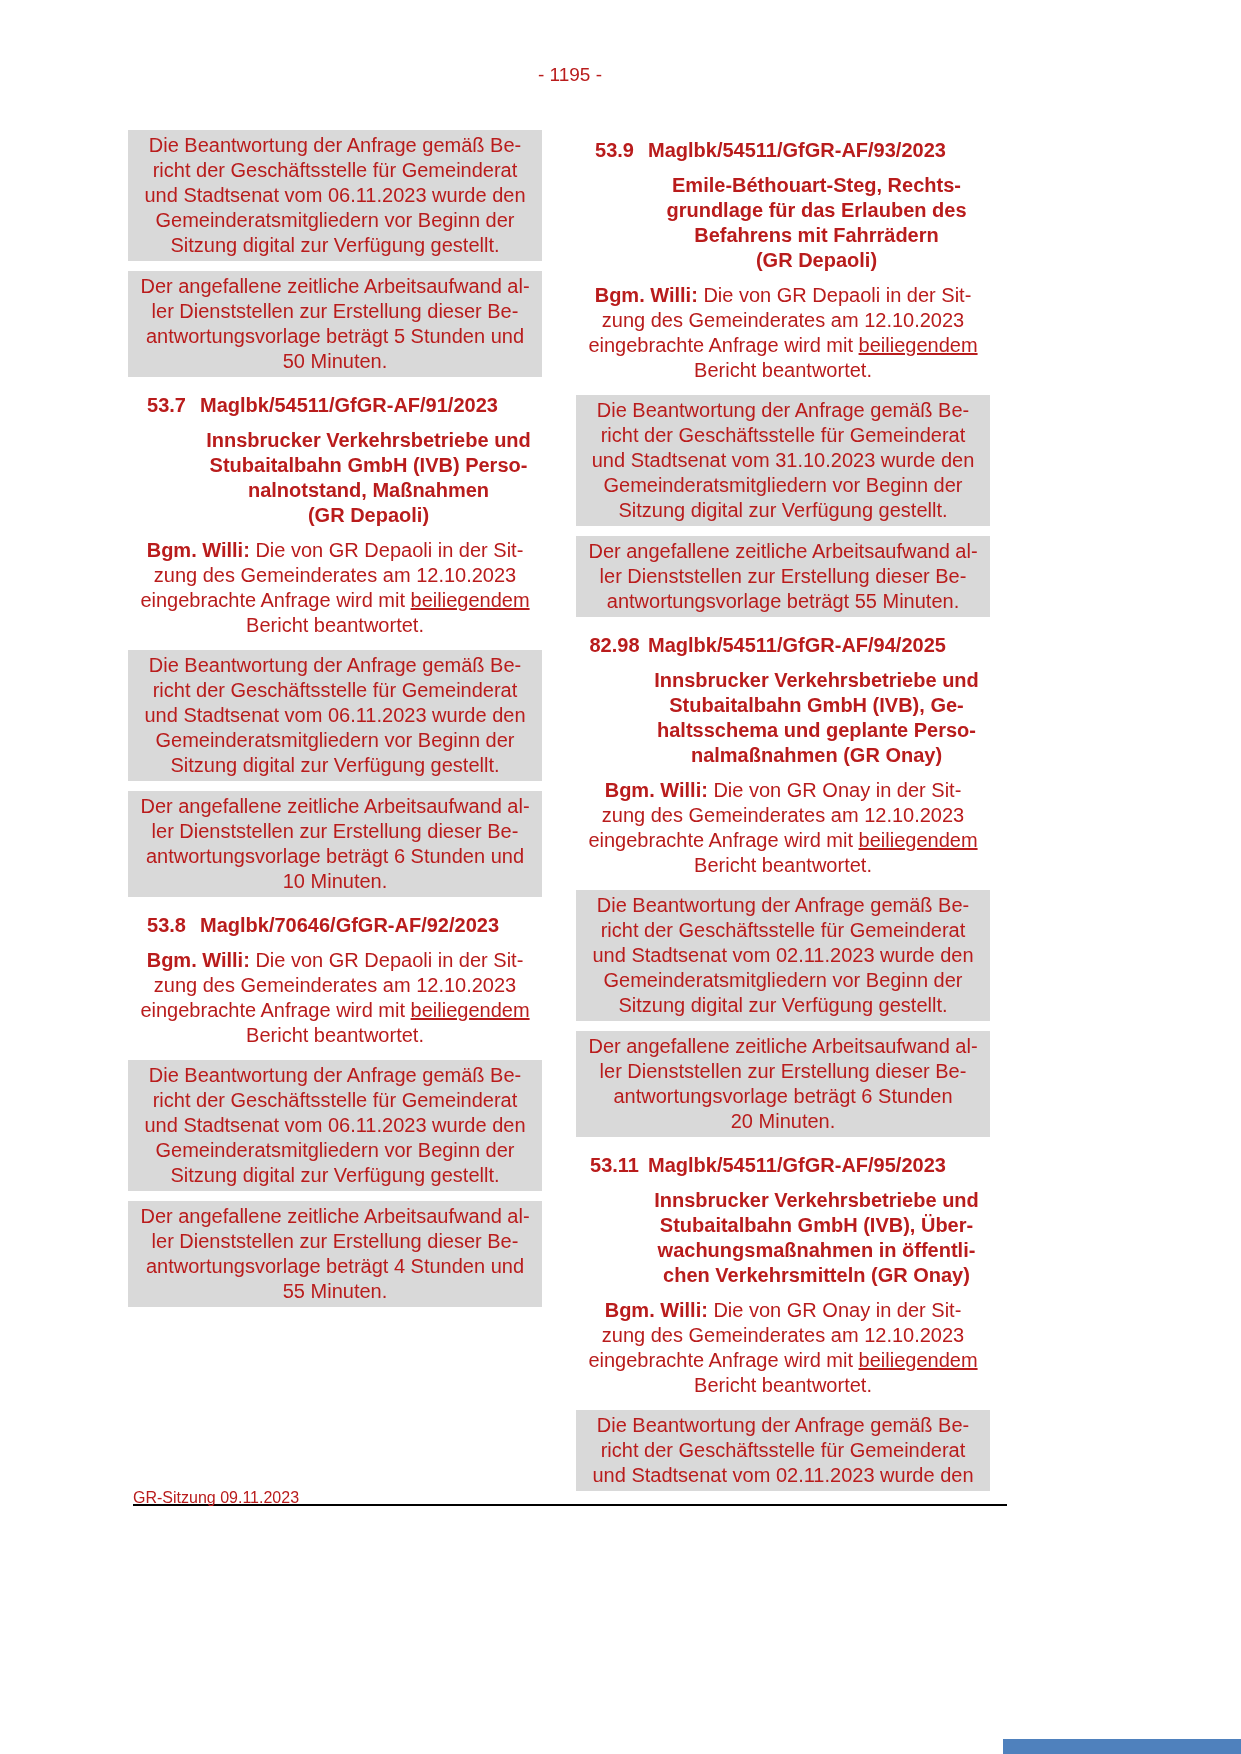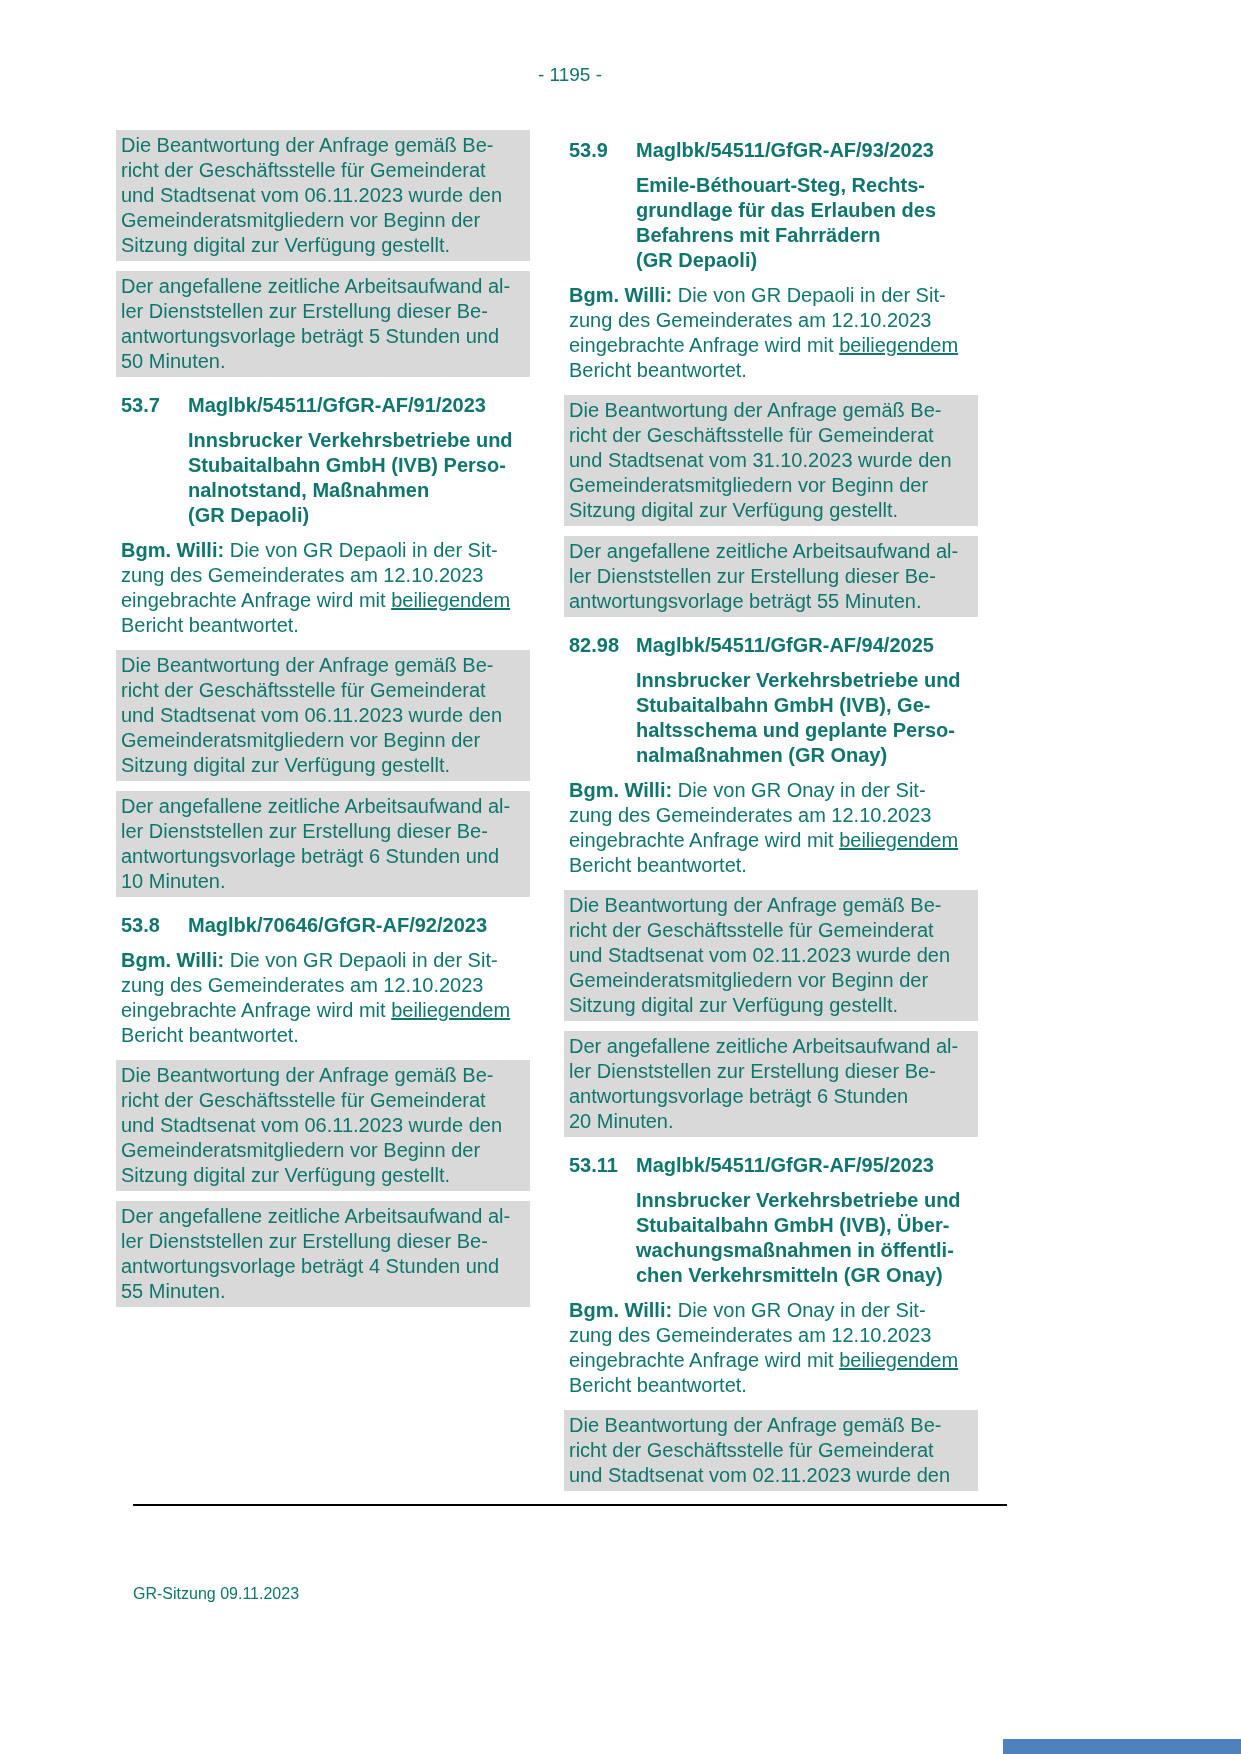--- a/index.html
+++ b/index.html
@@ -4,38 +4,39 @@
 <style>
   html, body { margin: 0; padding: 0; background: #ffffff; }
   .page {
     position: relative;
     width: 1241px;
     height: 1754px;
     background: #ffffff;
     font-family: "Liberation Sans", sans-serif;
     font-size: 20px;
     line-height: 25px;
-    color: #0f766e;
+    color: #b91c1c;
     overflow: hidden;
   }
   .page-number {
     position: absolute;
     top: 62px;
     left: 133px;
     width: 874px;
     text-align: center;
     font-size: 19px;
   }
   .content {
     position: absolute;
     top: 130px;
-    left: 121px;
+    left: 133px;
     width: 874px;
     display: flex;
     gap: 44px;
+    text-align: center;
   }
   .column { width: 404px; }
   p { margin: 0; }
   .note {
     background: #d9d9d9;
     margin: 0 -5px 10px -5px;
     padding: 3px 5px;
     white-space: pre-line;
   }
   .section { margin-top: 16px; }
@@ -59,21 +60,21 @@
   .attachment-link { text-decoration: underline; cursor: pointer; }
   .footer-rule {
     position: absolute;
     top: 1504px;
     left: 133px;
     width: 874px;
     border-top: 2px solid #000000;
   }
   .footer-text {
     position: absolute;
-    top: 1584px;
+    top: 1488px;
     left: 133px;
     font-size: 16px;
     line-height: 20px;
   }
   .bottom-bar {
     position: absolute;
     top: 1739px;
     left: 1003px;
     width: 238px;
     height: 15px;

